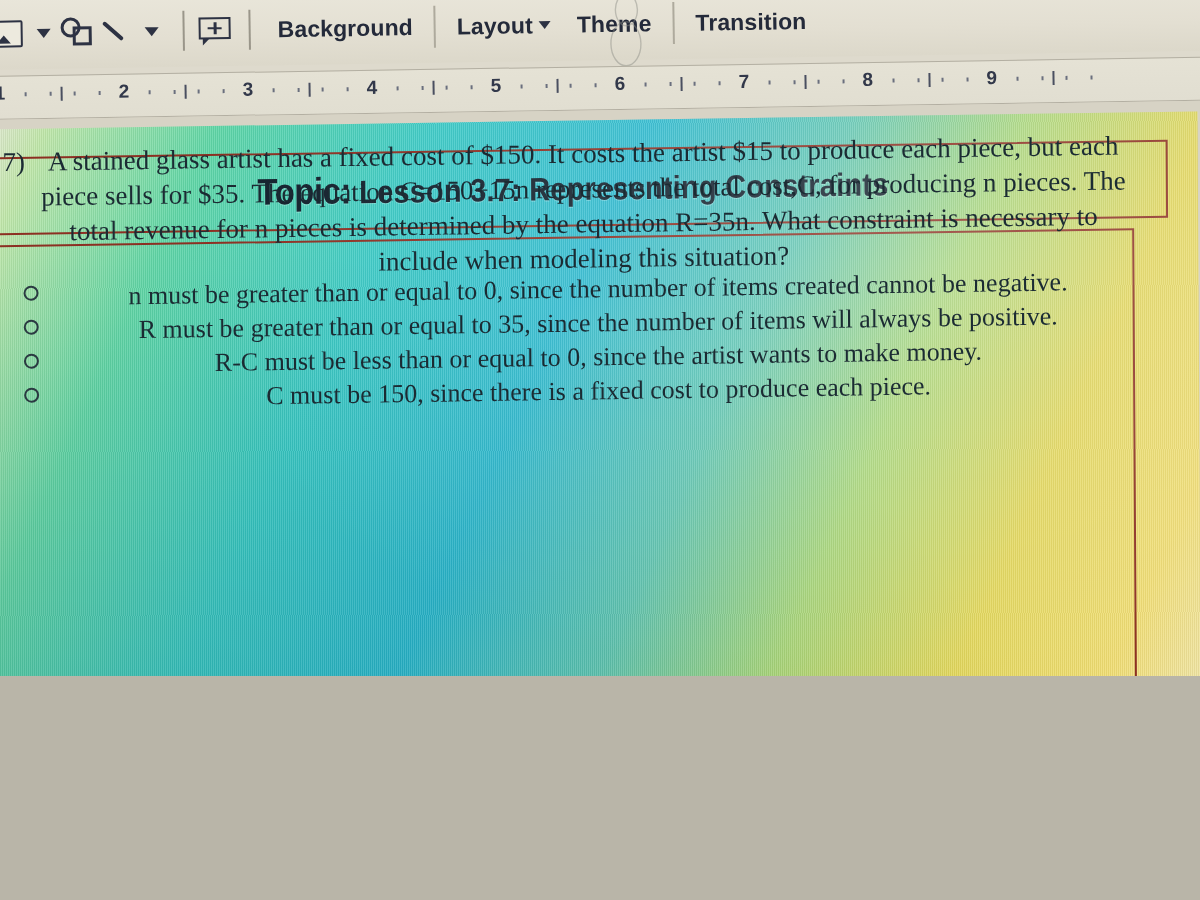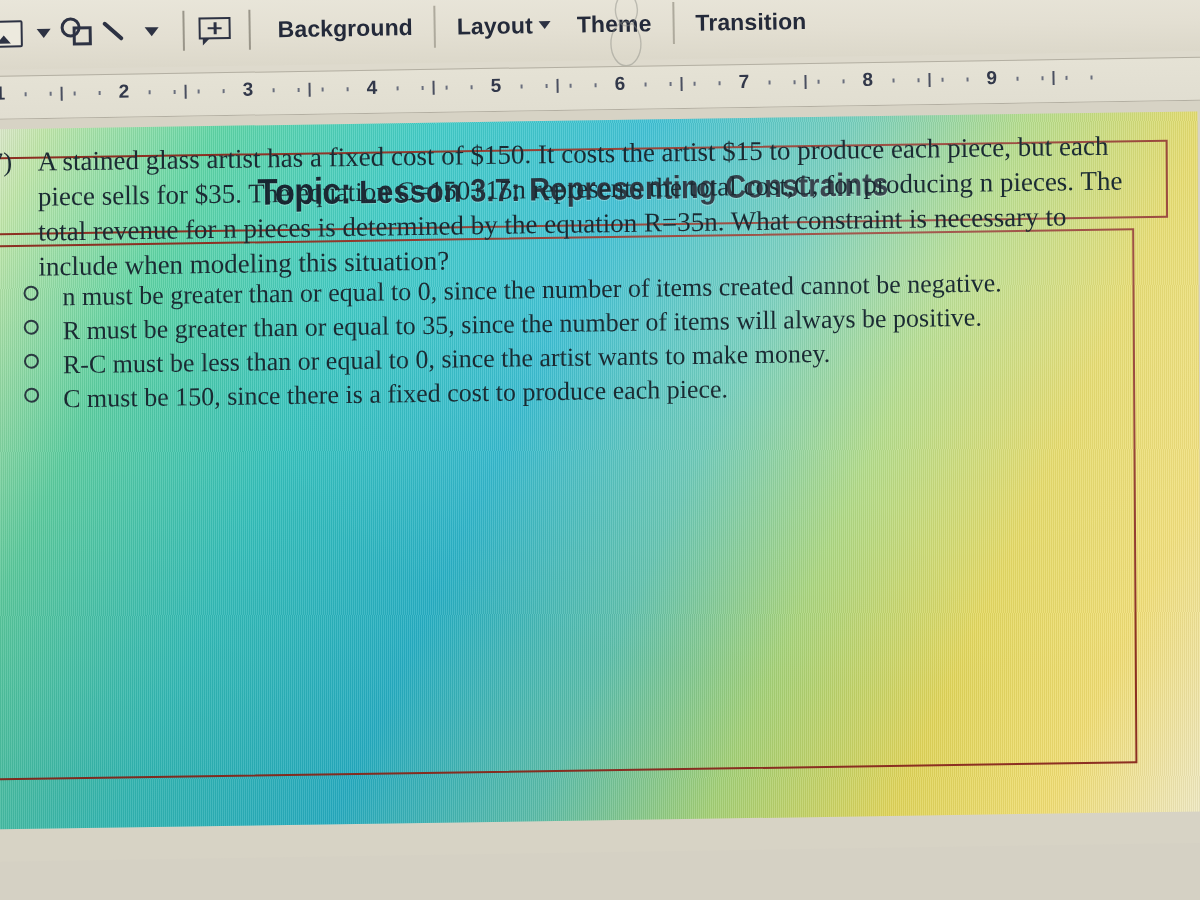--- a/index.html
+++ b/index.html
@@ -6,23 +6,24 @@
     margin: 0; padding: 0;
     width: 1200px; height: 900px;
     overflow: hidden;
     background: #b9b5a8;
     font-family: "Liberation Sans", sans-serif;
   }
 
   
   #photo {
     position: relative;
-    width: 1200px; height: 900px;
+    width: 1200px; height: 676px;
     overflow: hidden;
     background: #cfcabb;
+    text-align: center;
   }
   
   #screen {
     position: absolute;
     left: -24px; top: -10px;
     width: 1250px; height: 930px;
     background: #dedacd;
     transform: rotate(-0.9deg);
     transform-origin: 0 0;
   }

